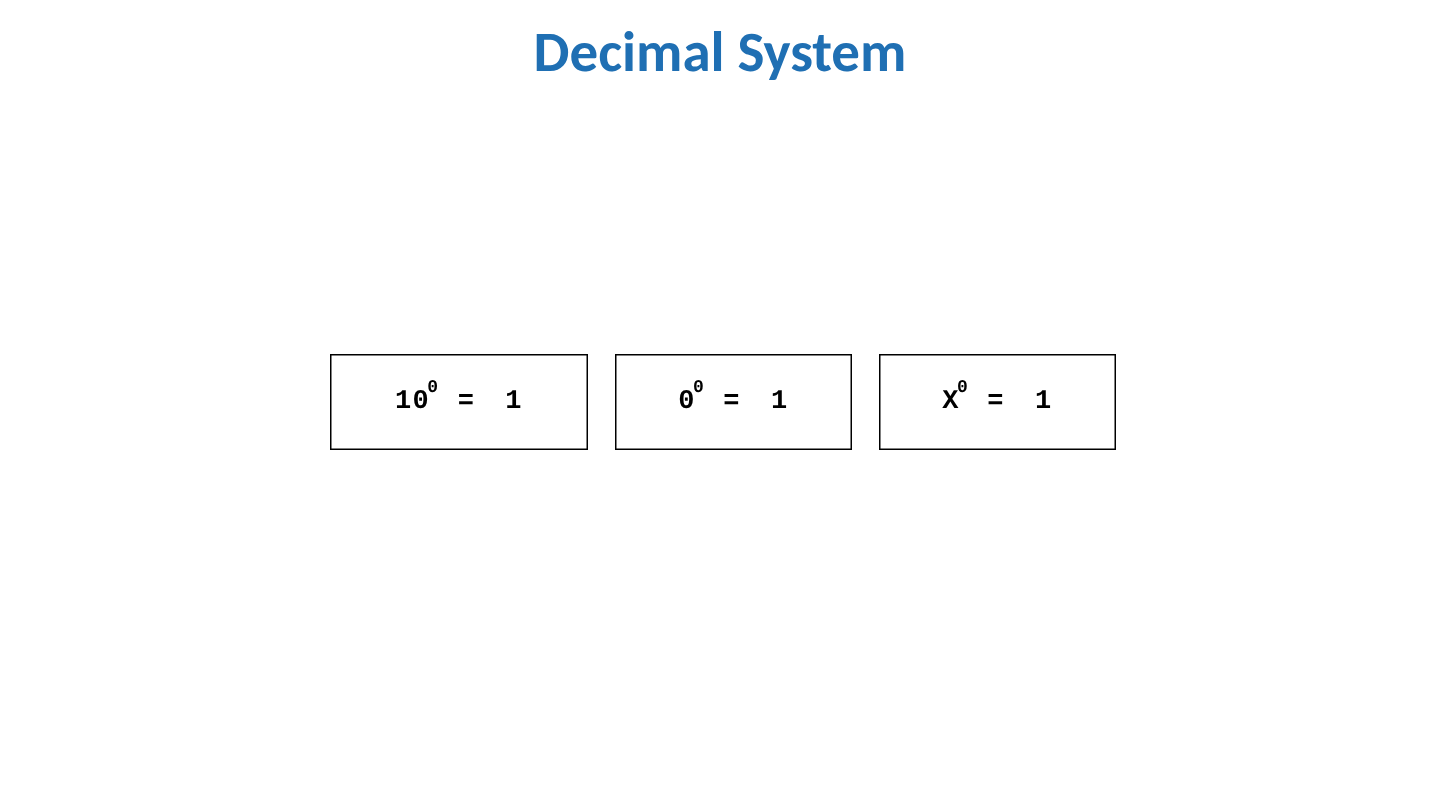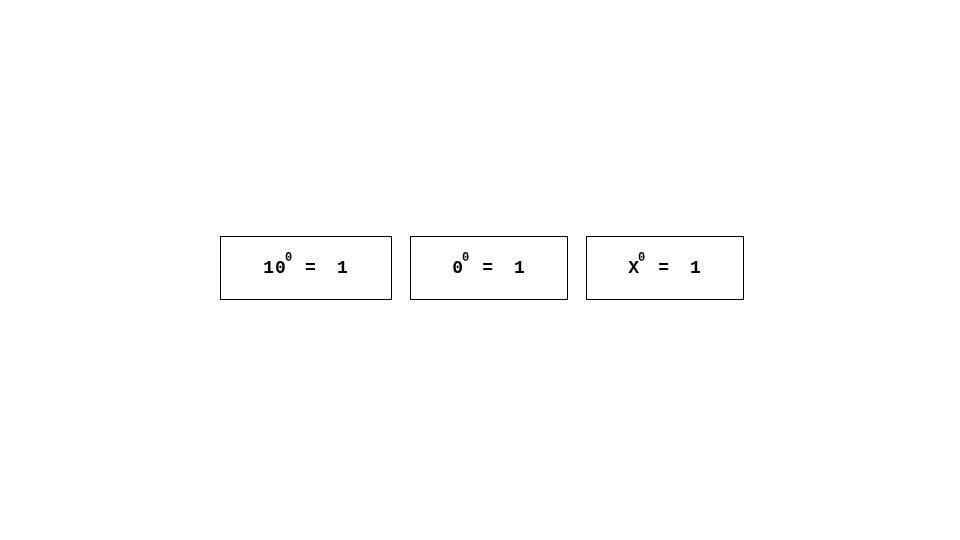--- a/index.html
+++ b/index.html
@@ -78,20 +78,21 @@
   .eq-gap {
     display: inline-block;
     width: 10px;
   }
 </style>
 </head>
 <body>
 
 <div class="slide">
 
+  <div class="title">Decimal System</div>
 
 
   <div class="equations">
 
     <div class="eq-box w1">
       <span class="base">10</span>
         <sup class="exp">0</sup>
       <span class="eq-gap"></span>
       <span>=</span>
       <span class="eq-gap"></span>

